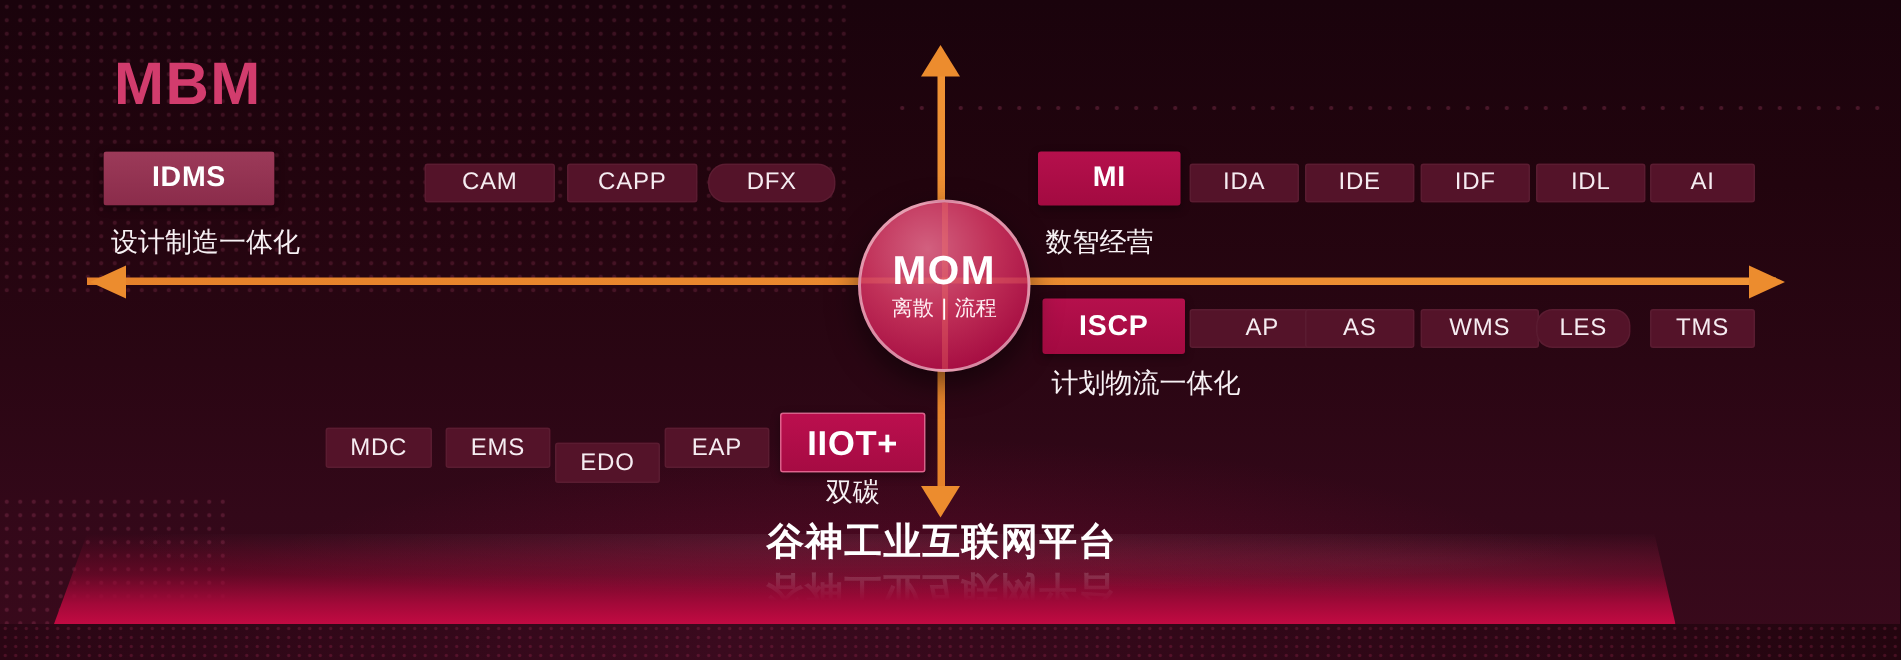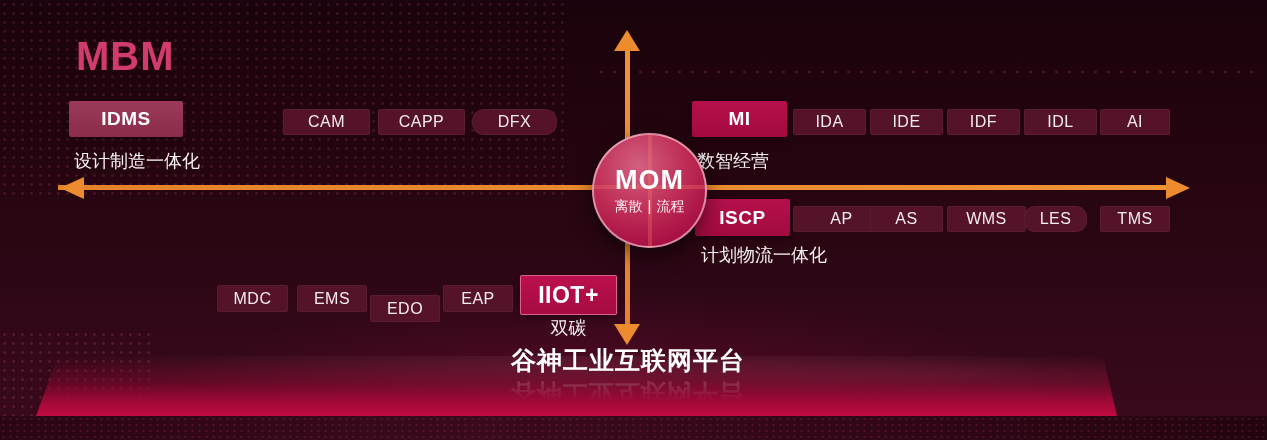--- a/index.html
+++ b/index.html
@@ -43,21 +43,21 @@
   .lead{position:absolute;display:flex;align-items:center;justify-content:center;z-index:3;
     color:#fff;font-weight:bold;font-size:19px;letter-spacing:.5px;border-radius:2px;
     background:linear-gradient(180deg,#b5104c,#a30a41);box-shadow:0 2px 6px rgba(0,0,0,.35);}
   .lead.muted{background:linear-gradient(180deg,#9c3a59,#86284655);background-color:#8d2e4d;}
   .box{position:absolute;display:flex;align-items:center;justify-content:center;z-index:3;
     color:#f6ecf1;font-size:16px;letter-spacing:.5px;border-radius:2px;background:#541329;
     box-shadow:inset 0 0 0 1px rgba(255,255,255,.04);}
   .caption{position:absolute;color:#f7f1f4;font-size:18px;z-index:3;white-space:nowrap;}
 
   
-  .mom{position:absolute;left:592px;top:133px;width:115px;height:115px;border-radius:50%;z-index:4;
+  .mom{position:absolute;left:572px;top:133px;width:115px;height:115px;border-radius:50%;z-index:4;
     background:radial-gradient(circle at 40% 28%, #d2607f 0%, #c03058 42%, #a60d42 80%, #99093a 100%);
     border:2px solid rgba(255,236,241,.55);box-shadow:0 8px 20px rgba(0,0,0,.5);box-sizing:border-box;}
   .mom .xline{position:absolute;pointer-events:none;background:rgba(255,130,105,.28);}
   .mom .xv{left:calc(50% - 2px);top:0;width:4px;height:100%;}
   .mom .xh{top:calc(47% - 2px);left:0;height:4px;width:100%;}
   .mom-label{position:absolute;left:0;top:30px;width:100%;text-align:center;
     color:#fff;font-weight:bold;font-size:27px;letter-spacing:1px;}
   .mom-sub{position:absolute;left:0;top:62px;width:100%;text-align:center;color:#ffeef3;font-size:14px;}
   .mom-sub .bar{display:inline-block;margin:0 5px;font-size:15px;color:#fff;}
 

